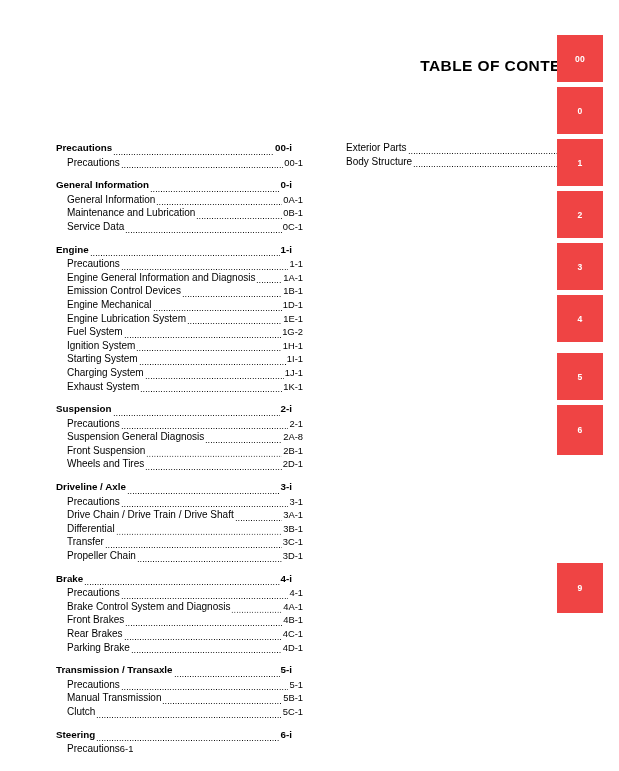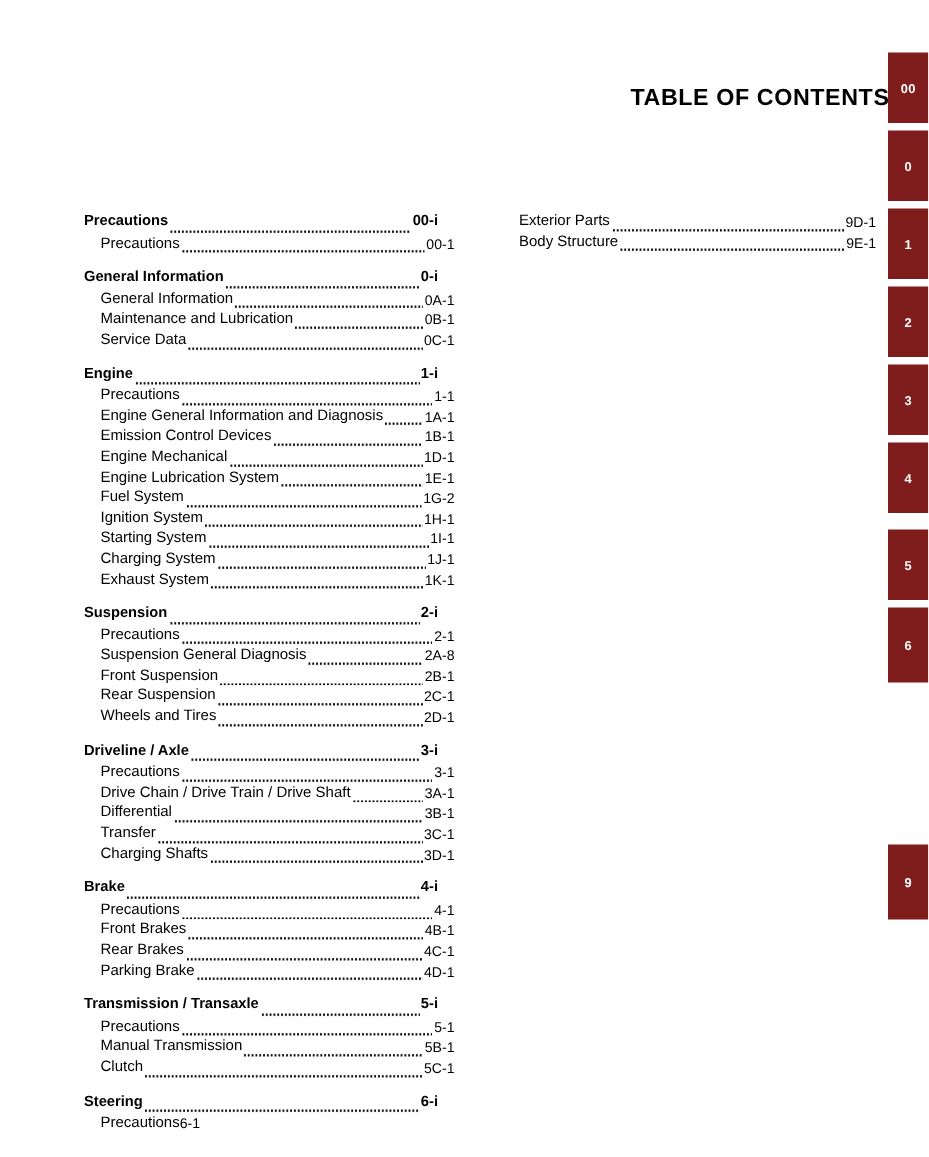--- a/index.html
+++ b/index.html
@@ -95,23 +95,23 @@
   
   .tab-rail {
     position: absolute;
     top: 0;
     right: 0;
     width: 27px;
     height: 771px;
   }
   .tab {
     position: absolute;
-    right: 0;
-    width: 27px;
-    background: #7f1d1d;
+    right: 16px;
+    width: 46px;
+    background: #ef4444;
     color: #ffffff;
     font-size: 8.6px;
     font-weight: bold;
     display: flex;
     align-items: center;
     justify-content: center;
     letter-spacing: 0.2px;
   }
 </style>
 </head>
@@ -229,25 +229,20 @@
             <span class="lbl">Suspension General Diagnosis</span>
             <span class="dots"></span>
             <span class="pg">2A-8</span>
           </div>
           <div class="toc-line sub">
             <span class="lbl">Front Suspension</span>
             <span class="dots"></span>
             <span class="pg">2B-1</span>
           </div>
           <div class="toc-line sub">
-            <span class="lbl">Rear Suspension</span>
-            <span class="dots"></span>
-            <span class="pg">2C-1</span>
-          </div>
-          <div class="toc-line sub">
             <span class="lbl">Wheels and Tires</span>
             <span class="dots"></span>
             <span class="pg">2D-1</span>
           </div>
         </div>
         <div class="toc-group">
           <div class="toc-line chapter">
             <span class="lbl">Driveline / Axle</span>
             <span class="dots"></span>
             <span class="pg">3-i</span>
@@ -266,35 +261,40 @@
             <span class="lbl">Differential</span>
             <span class="dots"></span>
             <span class="pg">3B-1</span>
           </div>
           <div class="toc-line sub">
             <span class="lbl">Transfer</span>
             <span class="dots"></span>
             <span class="pg">3C-1</span>
           </div>
           <div class="toc-line sub">
-            <span class="lbl">Charging Shafts</span>
+            <span class="lbl">Propeller Chain</span>
             <span class="dots"></span>
             <span class="pg">3D-1</span>
           </div>
         </div>
         <div class="toc-group">
           <div class="toc-line chapter">
             <span class="lbl">Brake</span>
             <span class="dots"></span>
             <span class="pg">4-i</span>
           </div>
           <div class="toc-line sub">
             <span class="lbl">Precautions</span>
             <span class="dots"></span>
             <span class="pg">4-1</span>
+          </div>
+          <div class="toc-line sub">
+            <span class="lbl">Brake Control System and Diagnosis</span>
+            <span class="dots"></span>
+            <span class="pg">4A-1</span>
           </div>
           <div class="toc-line sub">
             <span class="lbl">Front Brakes</span>
             <span class="dots"></span>
             <span class="pg">4B-1</span>
           </div>
           <div class="toc-line sub">
             <span class="lbl">Rear Brakes</span>
             <span class="dots"></span>
             <span class="pg">4C-1</span>

